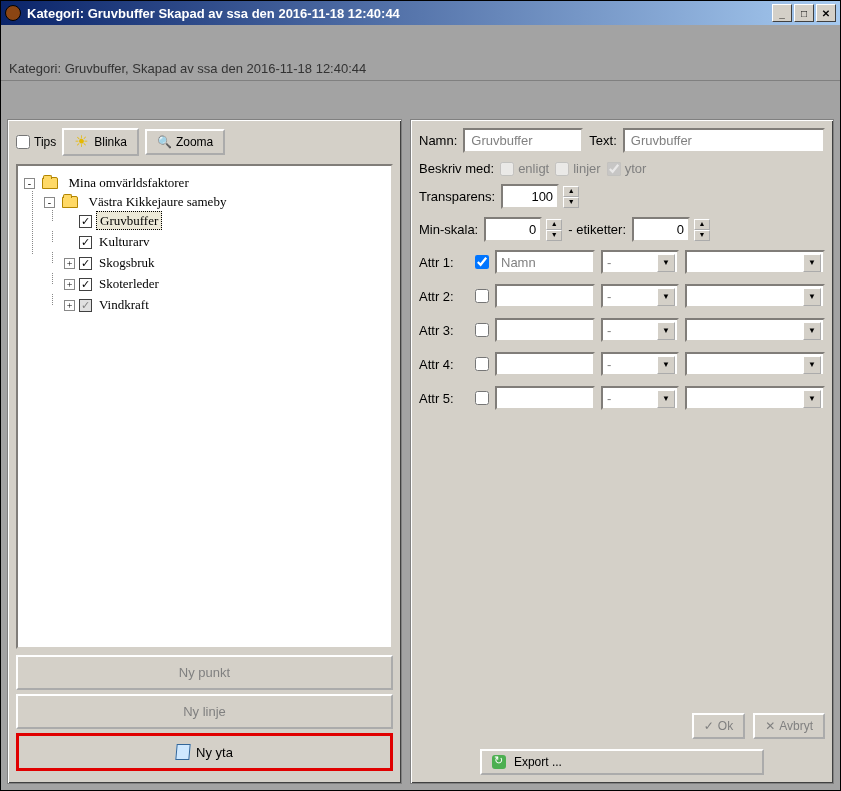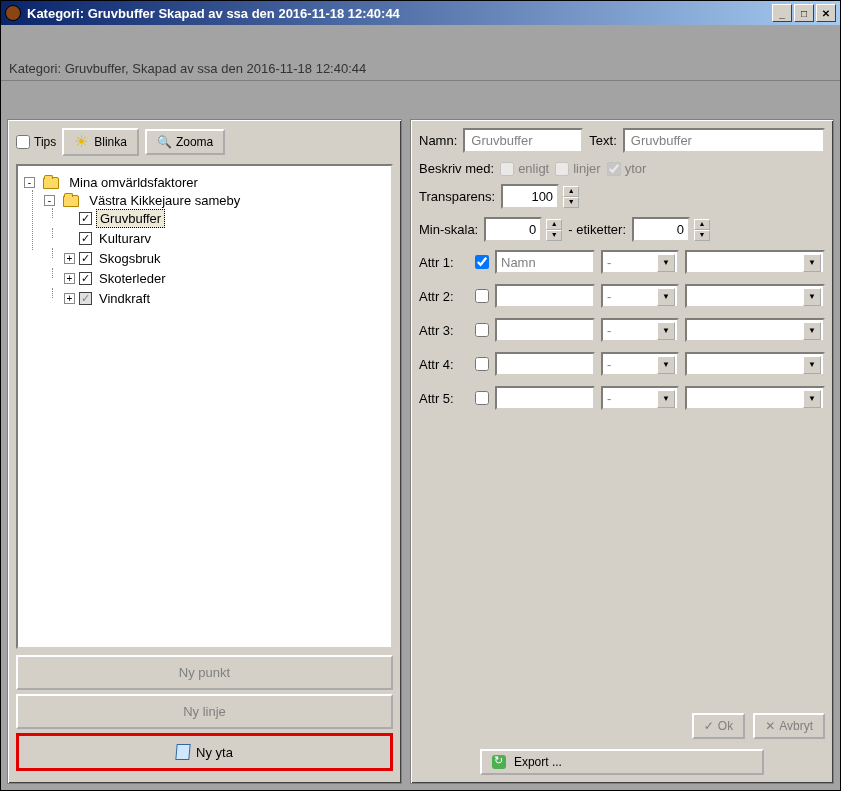--- a/index.html
+++ b/index.html
@@ -105,21 +105,21 @@
   }
   .tree-container {
     flex: 1;
     background: #fff;
     border: 2px inset #d4d0c8;
     padding: 6px 4px;
     overflow: auto;
     font-size: 13px;
   }
   .tree ul { list-style: none; margin: 0; padding-left: 20px; }
-  .tree > ul { padding-left: 2px; }
+  .tree > ul { padding-left: 2px; font-family: Liberation Serif, serif; }
   .tree li { padding: 2px 0; white-space: nowrap; position: relative; }
   .tree li::before {
     content: '';
     position: absolute;
     left: -12px;
     top: 0;
     bottom: 50%;
     border-left: 1px dotted #888;
   }
   .tree > ul > li::before { display: none; }

